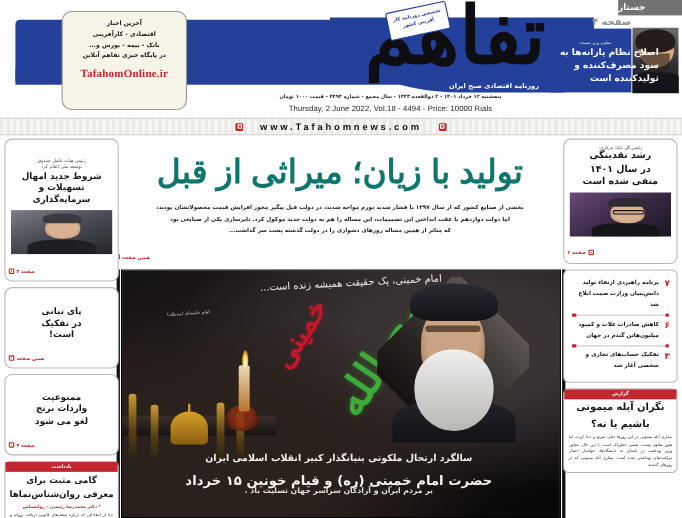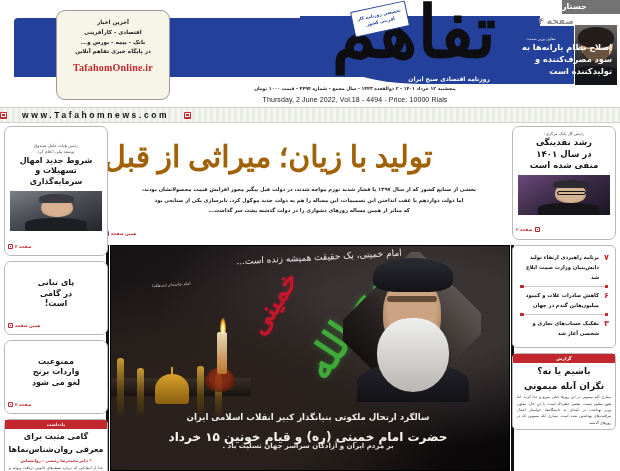--- a/index.html
+++ b/index.html
@@ -179,20 +179,21 @@
 
   
   #webbar {
     left: 0; top: 107px; width: 620px; height: 16px;
     background: repeating-linear-gradient(90deg,#e8ece4 0 3px,#f6f7f3 3px 6px);
     border-top: 1px solid #cfd3c9;
     border-bottom: 1px solid #cfd3c9;
     box-sizing: border-box;
     display: flex;
     align-items: center;
+    justify-content: center;
     gap: 15px;
     direction: ltr;
   }
   #webbar .url {
     font-family: "Liberation Sans", sans-serif;
     font-size: 8.5px;
     font-weight: bold;
     color: #111;
     letter-spacing: 2.6px;
   }
@@ -260,38 +261,38 @@
   #teaserTop .kick {
     position: absolute;
     right: 48px; top: 22px; width: 62px;
     text-align: center;
     font-size: 3.8px; color: #e9eaf3; direction: rtl;
   }
   #teaserTop .hl {
     position: absolute;
     right: 4px; top: 28px; width: 108px;
     text-align: right;
-    padding-right: 4px;
+    padding-right: 17px;
     box-sizing: border-box;
     direction: rtl;
     font-size: 8.2px;
     font-weight: bold;
     color: #ffffff;
     line-height: 1.45;
   }
 
   
   #mainhead {
     left: 104px; top: 140px; width: 410px;
-    text-align: left;
-    direction: rtl;
-    font-family: Liberation Serif, serif;
+    text-align: center;
+    direction: rtl;
+    font-family: Liberation Sans, sans-serif;
     font-size: 30px;
     font-weight: bold;
-    color: #a16207;
+    color: #0f766e;
     letter-spacing: -.5px;
     line-height: 1.1;
     white-space: nowrap;
   }
   #maindeck {
     left: 110px; top: 184px; width: 398px;
     direction: rtl;
     text-align: center;
     font-size: 5.2px;
     color: #1c1c1c;
@@ -699,21 +700,21 @@
       <div class="badgewrap">
         <span class="pagebadge">
           <span>صفحه ۳</span>
           <span class="flag"></span>
         </span>
       </div>
     </div>
 
     <div class="box lbox">
       <div class="ttl">پای تبانی</div>
-      <div class="ttl">در گامی</div>
+      <div class="ttl">در تفکیک</div>
       <div class="ttl">است!</div>
       <div class="badgewrap">
         <span class="pagebadge">
           <span>همین صفحه</span>
           <span class="flag"></span>
         </span>
       </div>
     </div>
 
     <div class="box lbox">
@@ -771,20 +772,20 @@
       </div>
       <div class="rsep"></div>
       <div class="rli">
         <span class="num">۳</span>
         <span class="txt">تفکیک حساب‌های تجاری و شخصی آغاز شد</span>
       </div>
     </div>
 
     <div id="rbox-bot">
       <div class="tag">گزارش</div>
+      <div class="ttl rtl">نگران آبله میمونی</div>
       <div class="ttl rtl">باشیم یا نه؟</div>
-      <div class="ttl rtl">نگران آبله میمونی</div>
       <div class="body">بیماری آبله میمونی در این روزها خیلی سریع و حدا کرده، اما هنوز معلوم نیست، بعضی خطرناک است. با این حال، معاون وزیر بهداشت در نامه‌ای به دانشگاه‌ها، خواستار اعمال مراقبت‌های بهداشتی شده است. بیماری آبله میمونی که در روزهای گذشته</div>
     </div>
 
   </div>
 
 </div>
 
 </body></html>

